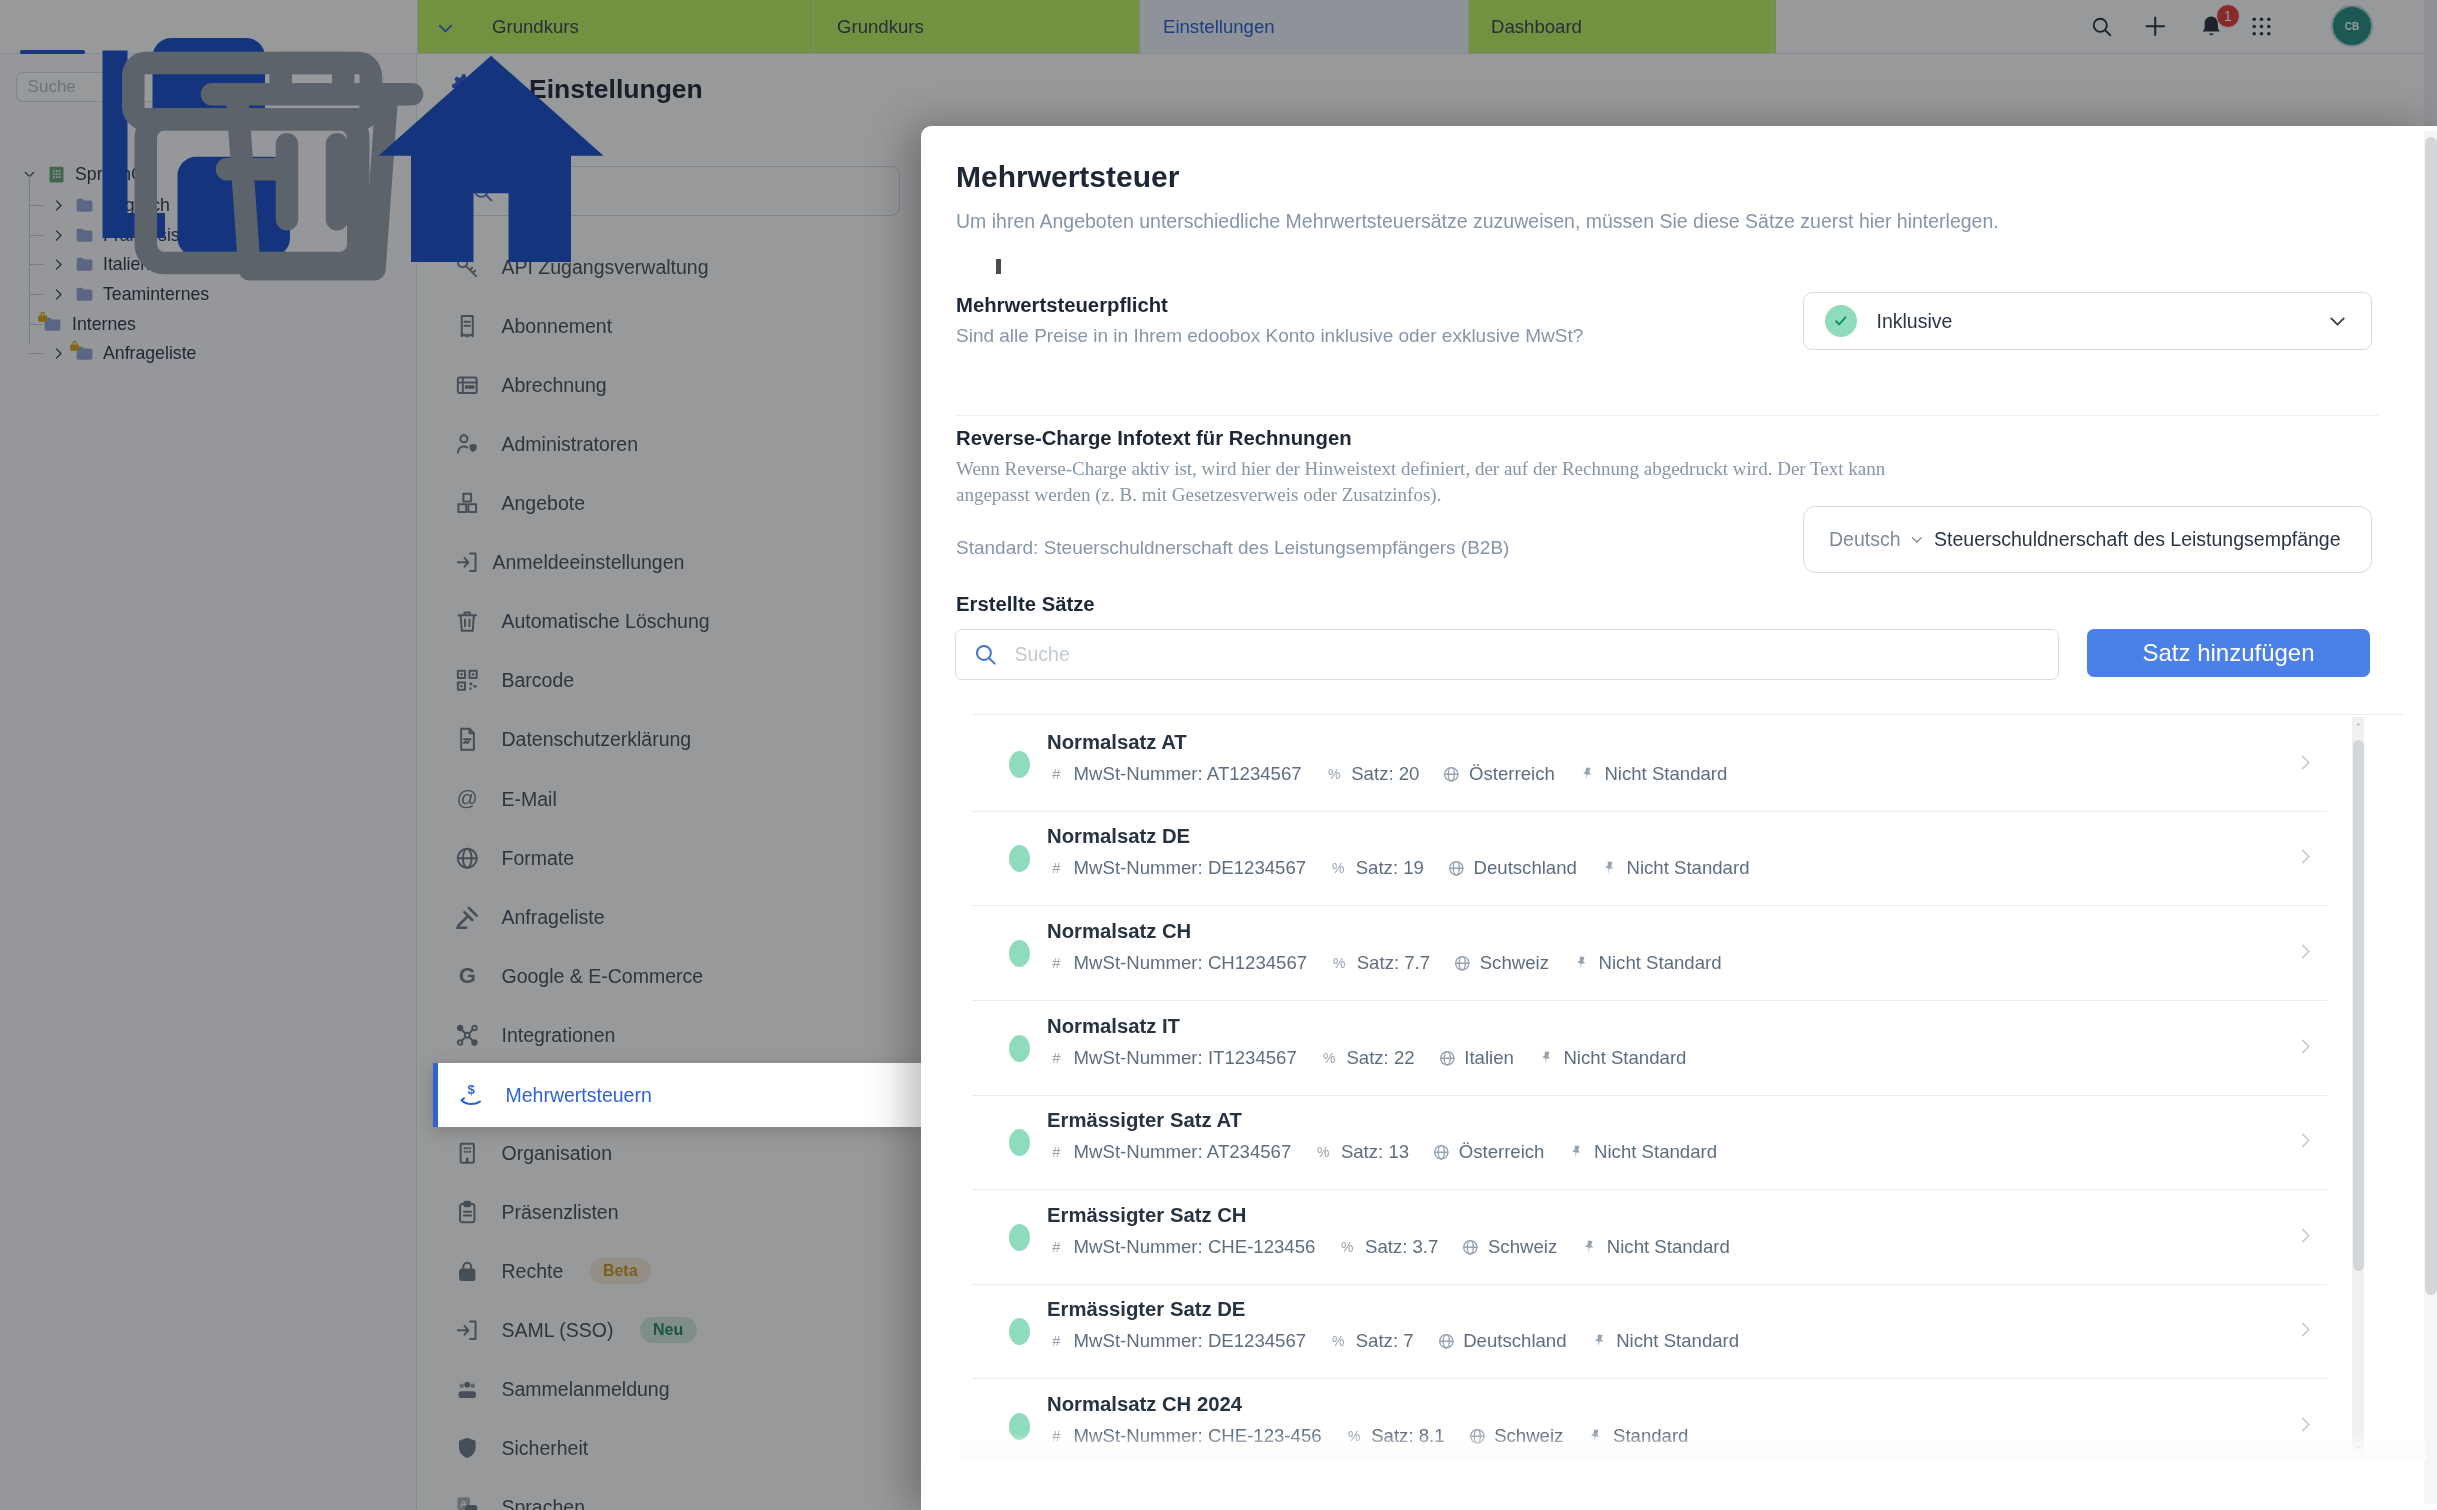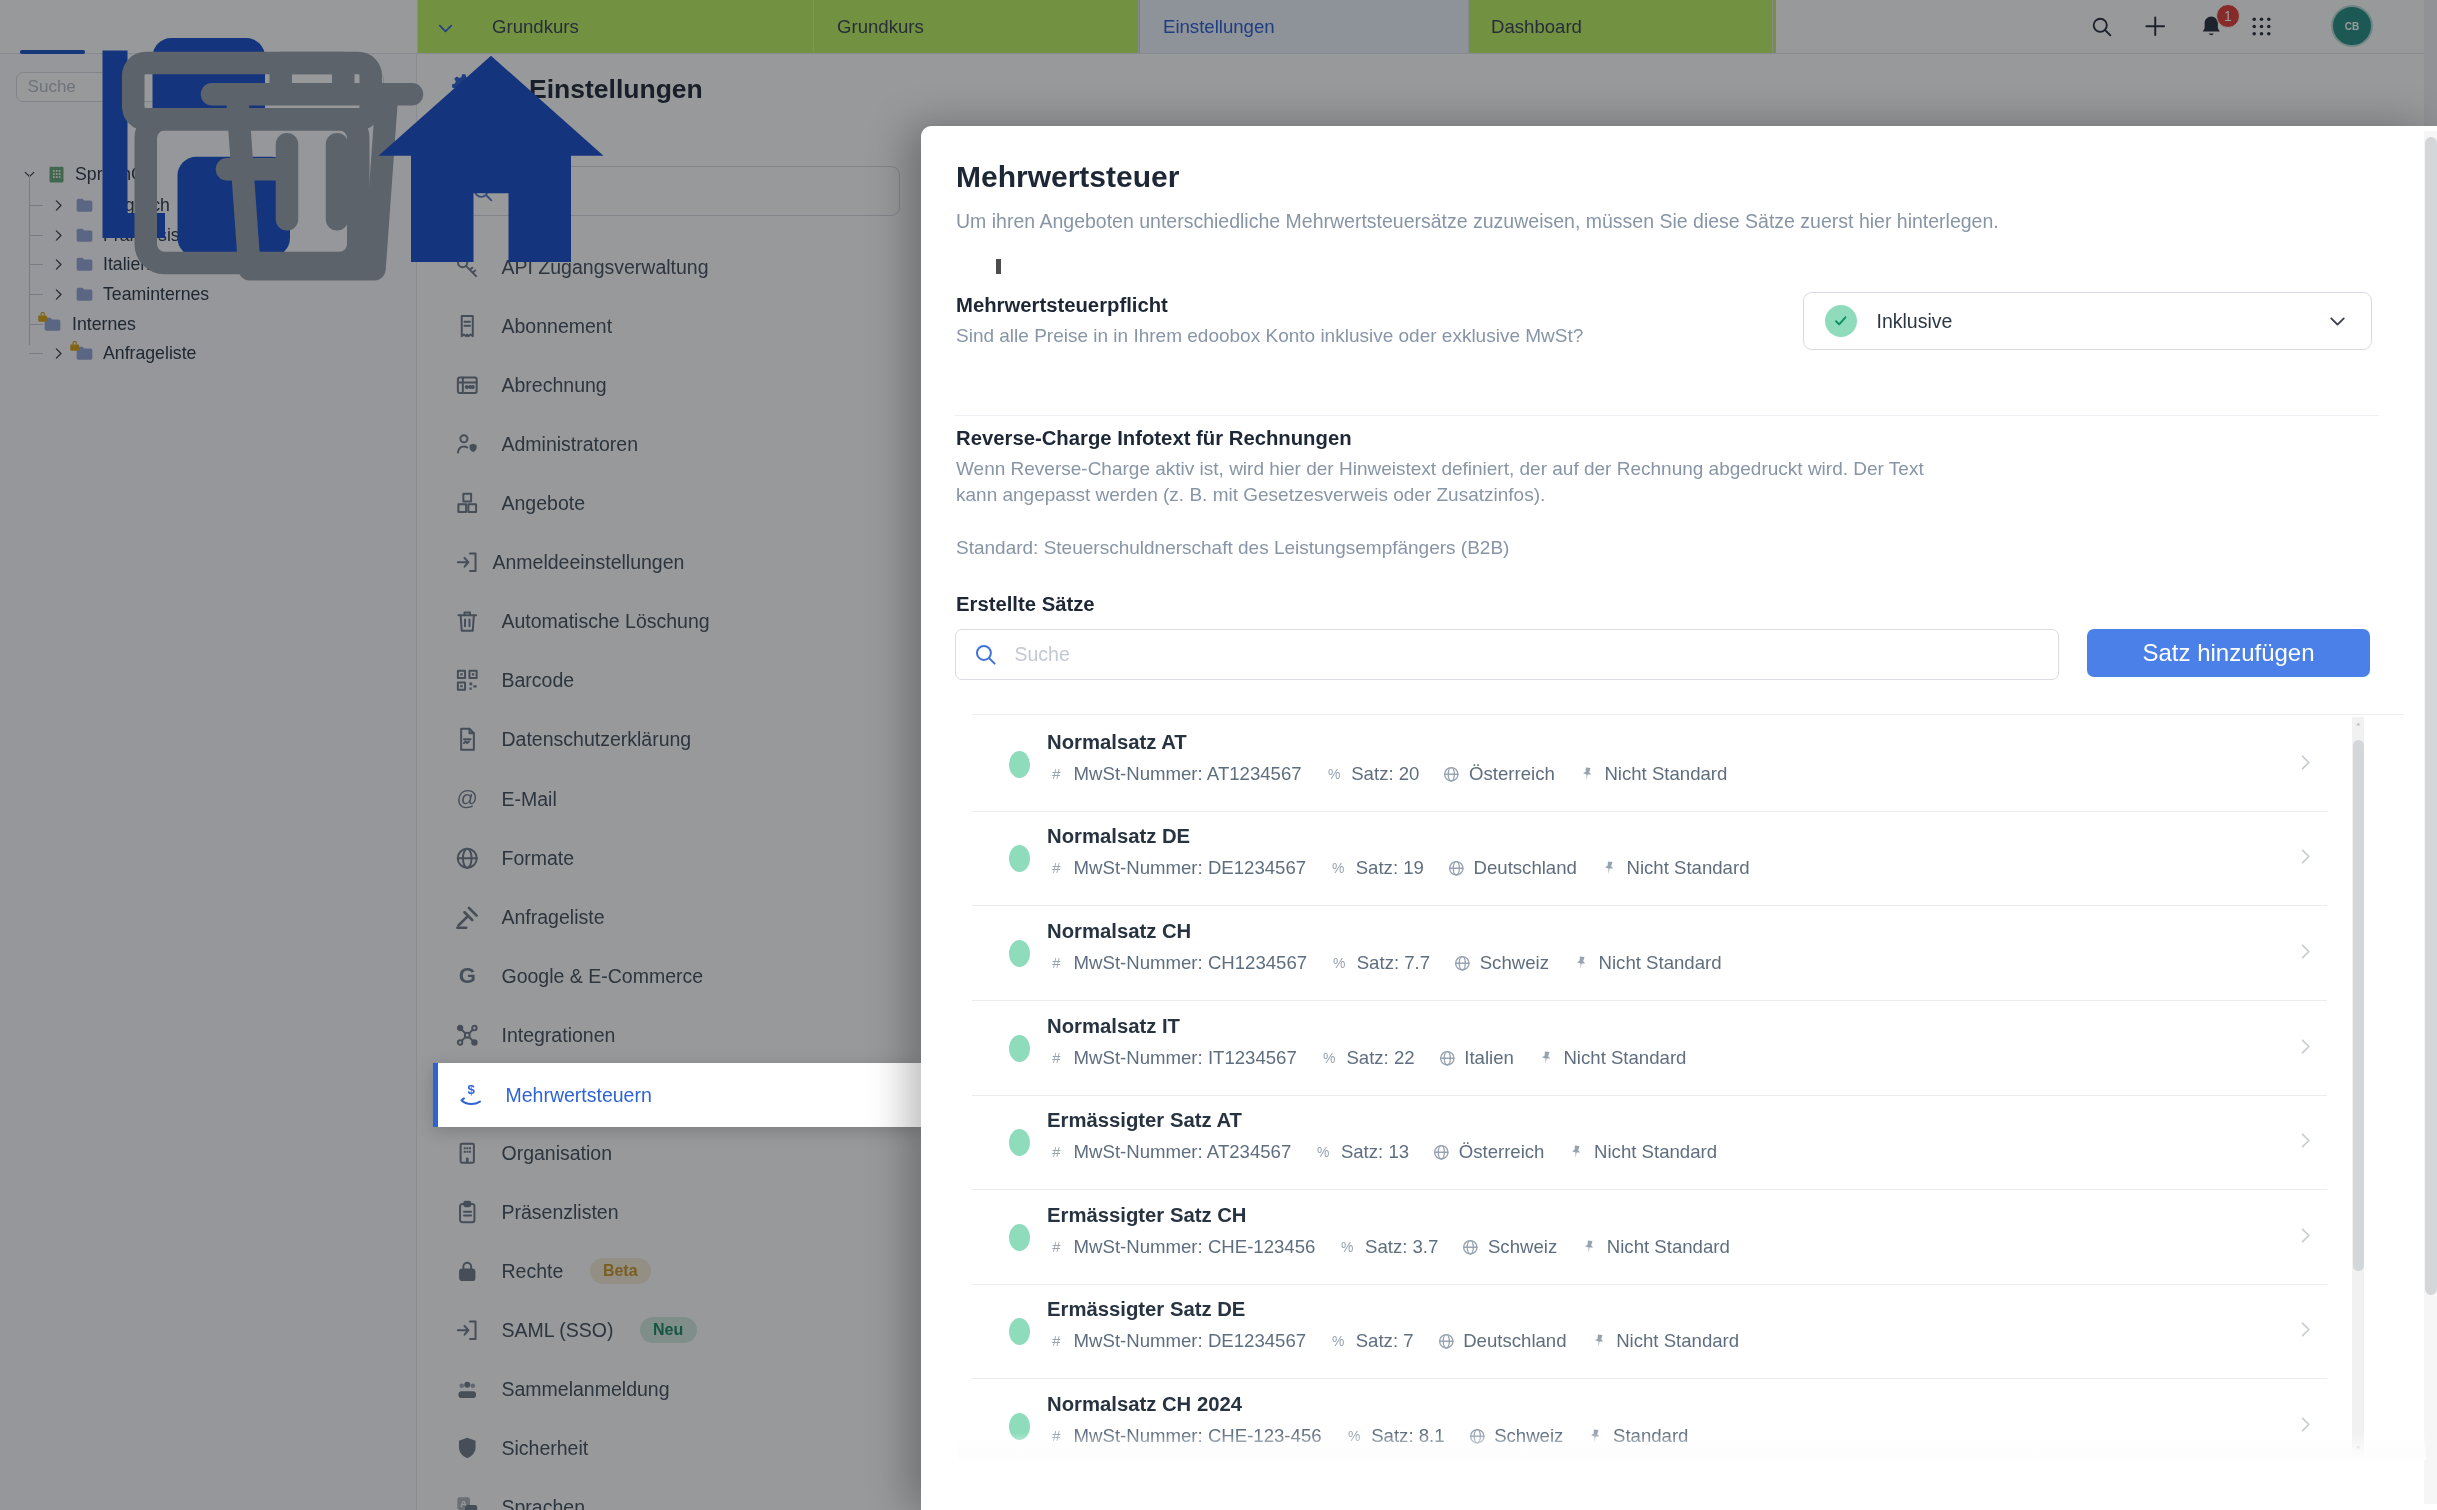--- a/index.html
+++ b/index.html
@@ -53,21 +53,21 @@
   .m-h{font-size:20.3px;font-weight:700;color:#1d2735;}
   .m-p{font-size:19px;color:#8795a6;line-height:1.38;}
   #vat-h{left:35px;top:168px;}
   #vat-p{left:35px;top:197px;}
   #vat-select{left:882px;top:166px;width:569px;height:58px;border:1.3px solid #d6dade;border-radius:8.8px;
               background:#fff;box-sizing:border-box;display:flex;align-items:center;padding:0 21px;gap:19.5px;}
   #vat-select .val{font-size:19.5px;color:#2b3644;flex:1;}
   .check-circle{width:32px;height:32px;border-radius:50%;background:#8edcbc;display:flex;align-items:center;justify-content:center;}
   #m-div1{left:34px;top:289px;width:1424px;height:0.9px;background:#eef0f3;}
   #rc-h{left:35px;top:301px;}
-  #rc-p{left:35px;top:330px;width:990px;}
+  #rc-p{left:35px;top:330px;width:990px;font-family:Liberation Serif, serif;}
   #rc-std{left:35px;top:409px;width:990px;}
   #rc-input{left:882px;top:380px;width:569px;height:67px;border:1.3px solid #d6dade;border-radius:12.4px;
             background:#fff;box-sizing:border-box;display:flex;align-items:center;padding:0 0 0 25px;gap:8.8px;overflow:hidden;}
   #rc-lang{font-size:19.5px;color:#7e8b9a;display:flex;align-items:center;gap:7px;flex:0 0 auto;}
   #rc-val{font-size:19.5px;color:#2b3644;white-space:nowrap;overflow:hidden;flex:1;}
   #rates-h{left:35px;top:467px;}
   #rates-search{left:34px;top:503px;width:1104px;height:51px;border:1.3px solid #d9dce0;border-radius:7px;
                 background:#fff;box-sizing:border-box;display:flex;align-items:center;padding:0 16px;gap:14px;}
   #rates-search input{border:none;outline:none;font-size:19.5px;color:#2b3644;flex:1;background:transparent;
                       font-family:"Liberation Sans",sans-serif;}
@@ -554,20 +554,31 @@
             <path d="M6 9l6 6 6-6"></path>
           </svg>
         </span>
     </div>
 
     <div id="m-div1" class="abs"></div>
 
     <div id="rc-h" class="abs m-h">Reverse-Charge Infotext für Rechnungen</div>
     <div id="rc-p" class="abs m-p">Wenn Reverse-Charge aktiv ist, wird hier der Hinweistext definiert, der auf der Rechnung abgedruckt wird. Der Text kann angepasst werden (z. B. mit Gesetzesverweis oder Zusatzinfos).</div>
     <div id="rc-std" class="abs m-p">Standard: Steuerschuldnerschaft des Leistungsempfängers (B2B)</div>
+    <div id="rc-input" class="abs">
+      <span id="rc-lang">
+        <span>Deutsch</span>
+        <span style="width:17.7px;height:17.7px;color:#7e8b9a;">
+            <svg viewBox="0 0 24 24" width="100%" height="100%" fill="none" stroke="currentColor" stroke-width="1.8" stroke-linecap="round" stroke-linejoin="round">
+              <path d="M6 9l6 6 6-6"></path>
+            </svg>
+          </span>
+      </span>
+      <span id="rc-val">Steuerschuldnerschaft des Leistungsempfänge</span>
+    </div>
 
     <div id="rates-h" class="abs m-h">Erstellte Sätze</div>
     <div id="rates-search" class="abs">
       <span style="width:26.5px;height:26.5px;color:#3f74d6;">
           <svg viewBox="0 0 24 24" width="100%" height="100%" fill="none" stroke="currentColor" stroke-width="1.8" stroke-linecap="round" stroke-linejoin="round">
             <circle cx="10.8" cy="10.8" r="6.3"></circle>
             <path d="M15.6 15.6L20.5 20.5"></path>
           </svg>
         </span>
       <input placeholder="Suche" style="">

